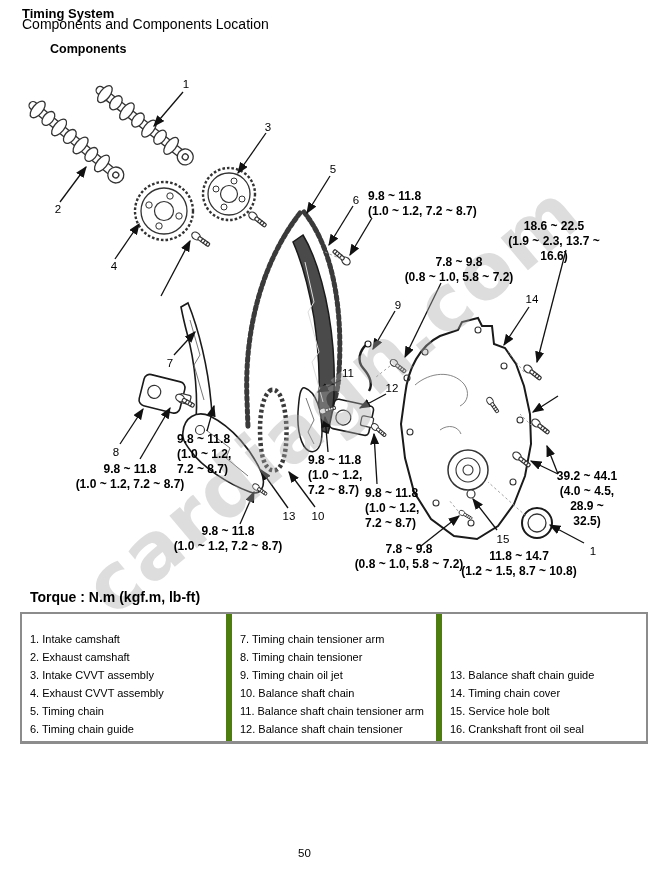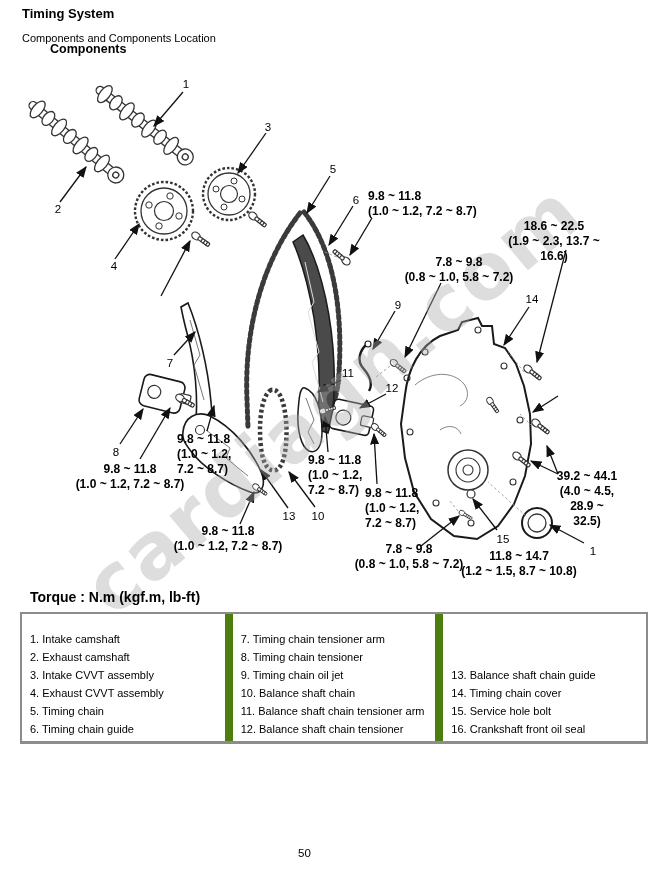--- a/index.html
+++ b/index.html
@@ -1,21 +1,21 @@
 <!DOCTYPE html>
 <html><head>
 <meta charset="utf-8">
 <style>
   html,body { margin:0; padding:0; background:#fff; }
   .page {
     position:relative; width:648px; height:874px; background:#fff;
     font-family:"Liberation Sans","DejaVu Sans",sans-serif; color:#000; overflow:hidden;
   }
   .hdr-title   { position:absolute; left:22px; top:6px;  font-size:13px; font-weight:bold; }
-  .hdr-sub     { position:absolute; left:22px; top:32px; font-size:11px; }
+  .hdr-sub     { position:absolute; left:22px; top:16px; font-size:14px; }
   .hdr-section { position:absolute; left:22px; top:42px; font-size:12.5px; font-weight:bold;margin-left:28px; }
 
   .diagram { position:absolute; left:0; top:0; width:648px; height:874px; }
   .diagram svg { position:absolute; left:0; top:0; }
 
   .watermark {
     position:absolute; left:30px; top:368px; width:560px; height:100px;
     text-align:center; font-size:78px; font-weight:bold; letter-spacing:2px;
     color:rgba(170,170,170,0.40); transform:rotate(-40deg); pointer-events:none;
     font-family:"DejaVu Sans",sans-serif; line-height:100px;
@@ -35,21 +35,21 @@
 
   .legend {
     position:absolute; left:20px; top:612px; width:628px; height:132px;
     border:2px solid #8c8c8c; border-bottom-width:3px; box-sizing:border-box;
     display:flex; font-size:11px;
   }
   .legend .col {
     flex:1 1 0; display:flex; flex-direction:column; justify-content:flex-end;
     padding:2px 4px 3px 8px; box-sizing:border-box; overflow:hidden;
   }
-  .legend .col + .col { border-left:8px solid #4d7c0f; }
+  .legend .col + .col { border-left:6px solid #4d7c0f; }
   .legend .cell { line-height:18px; }
 
   .footer { position:absolute; left:0; top:847px; width:609px; text-align:center; font-size:11.5px; }
 </style>
 </head>
 <body>
 
 <div class="page">
 
   <div class="hdr-title">Timing System</div>

